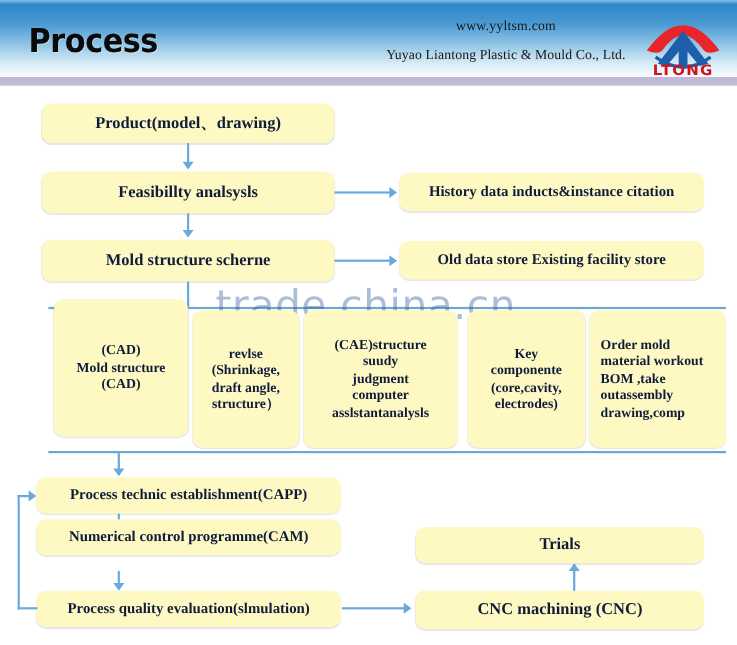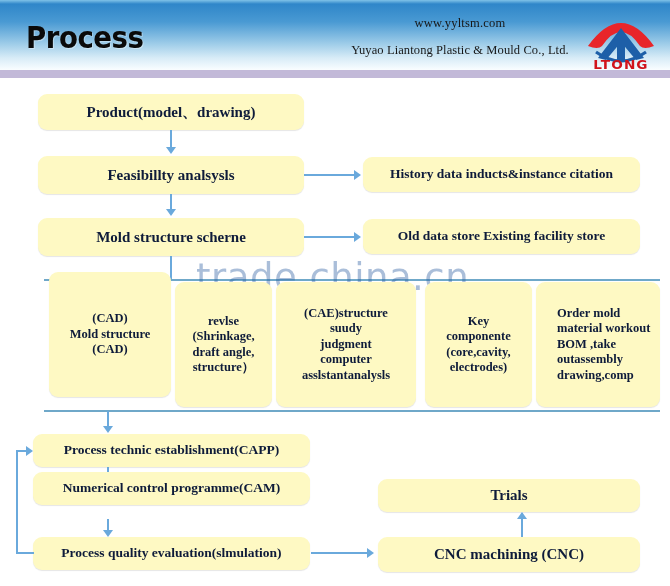--- a/index.html
+++ b/index.html
@@ -208,21 +208,21 @@
   <span class="ln">asslstantanalysls</span>
 </div>
 
 <div class="box col small" style="left:425px; top:282px; width:107px; height:125px;">
   <span class="ln">Key</span>
   <span class="ln">componente</span>
   <span class="ln">(core,cavity,</span>
   <span class="ln">electrodes)</span>
 </div>
 
-<div class="box col small" style="left:536px; top:282px; width:124px; height:125px; align-items:flex-start; padding-left:21px;">
+<div class="box col small" style="left:536px; top:282px; width:124px; height:125px; align-items:flex-start; padding-left:10px;">
   <span class="ln">Order mold</span>
   <span class="ln">material workout</span>
   <span class="ln">BOM ,take</span>
   <span class="ln">outassembly</span>
   <span class="ln">drawing,comp</span>
 </div>
 
 <div class="hbar" style="left:44px; top:410px; width:616px;"></div>
 <div class="vline" style="left:107px; top:411px; height:17px;"></div>
 <div class="arrow-down" style="left:103px; top:426px;"></div>

